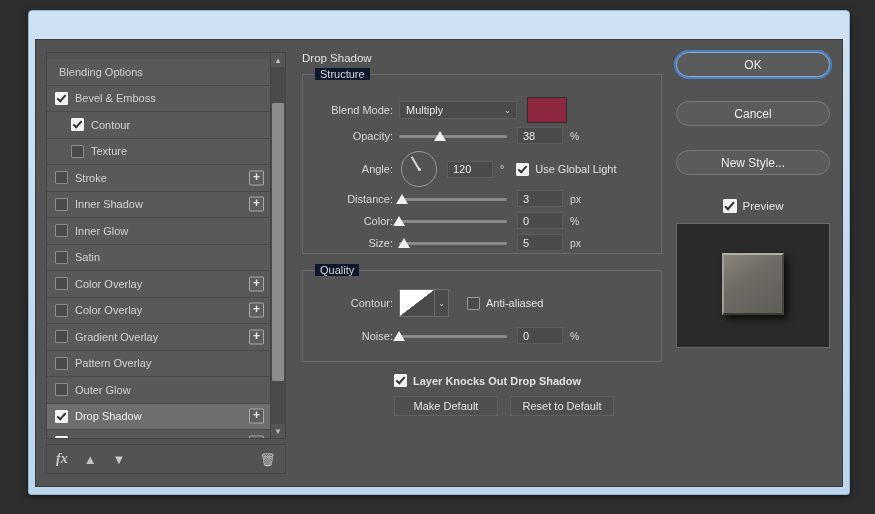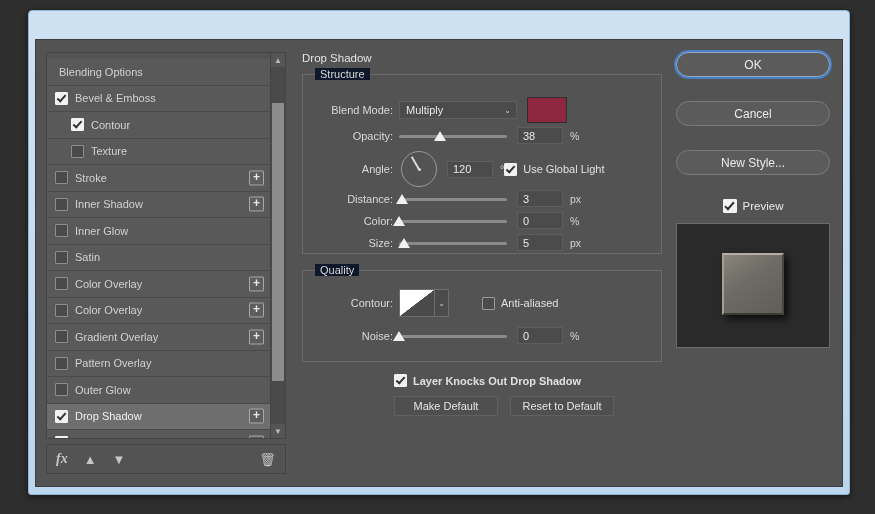--- a/index.html
+++ b/index.html
@@ -478,21 +478,21 @@
           </div>
 
           <div class="fieldrow" style="left:12px; top:76px;">
             <span class="fieldlabel" style="width:78px;">Angle:</span>
             <div class="dial" style="margin-left:8px;">
               <div class="needle" id="angle-needle" style="transform: rotate(-120deg);"></div>
               <div class="hub"></div>
             </div>
             <div class="numbox" style="margin-left:10px;">120</div>
             <span class="unit">°</span>
-            <div class="chk" style="margin-left:0;justify-content:flex-end;">
+            <div class="chk" style="margin-left:12px;justify-content:flex-end;">
               <span class="box on"></span>
               <span>Use Global Light</span>
             </div>
           </div>
 
           <div class="fieldrow" style="left:12px; top:115px;">
             <span class="fieldlabel" style="width:78px;">Distance:</span>
             <div class="slider" style="margin-left:6px;">
               <div class="track"></div>
               <div class="thumb" id="distance-thumb" style="left: 3%;"></div>
@@ -524,21 +524,21 @@
 
         <div class="group" style="left:4px; top:218px; right:0; height:92px;">
           <div class="group-label">Quality</div>
 
           <div class="fieldrow" style="left:12px; top:18px;">
             <span class="fieldlabel" style="width:78px;">Contour:</span>
             <div style="display:flex; margin-left:6px;">
               <div class="contour-thumb"></div>
               <div class="contour-drop">⌄</div>
             </div>
-            <div class="chk" style="margin-left:33px;">
+            <div class="chk" style="margin-left:18px;">
               <span class="box"></span>
               <span>Anti-aliased</span>
             </div>
           </div>
 
           <div class="fieldrow" style="left:12px; top:56px;">
             <span class="fieldlabel" style="width:78px;">Noise:</span>
             <div class="slider" style="margin-left:6px;">
               <div class="track"></div>
               <div class="thumb" id="noise-thumb" style="left: 0%;"></div>

